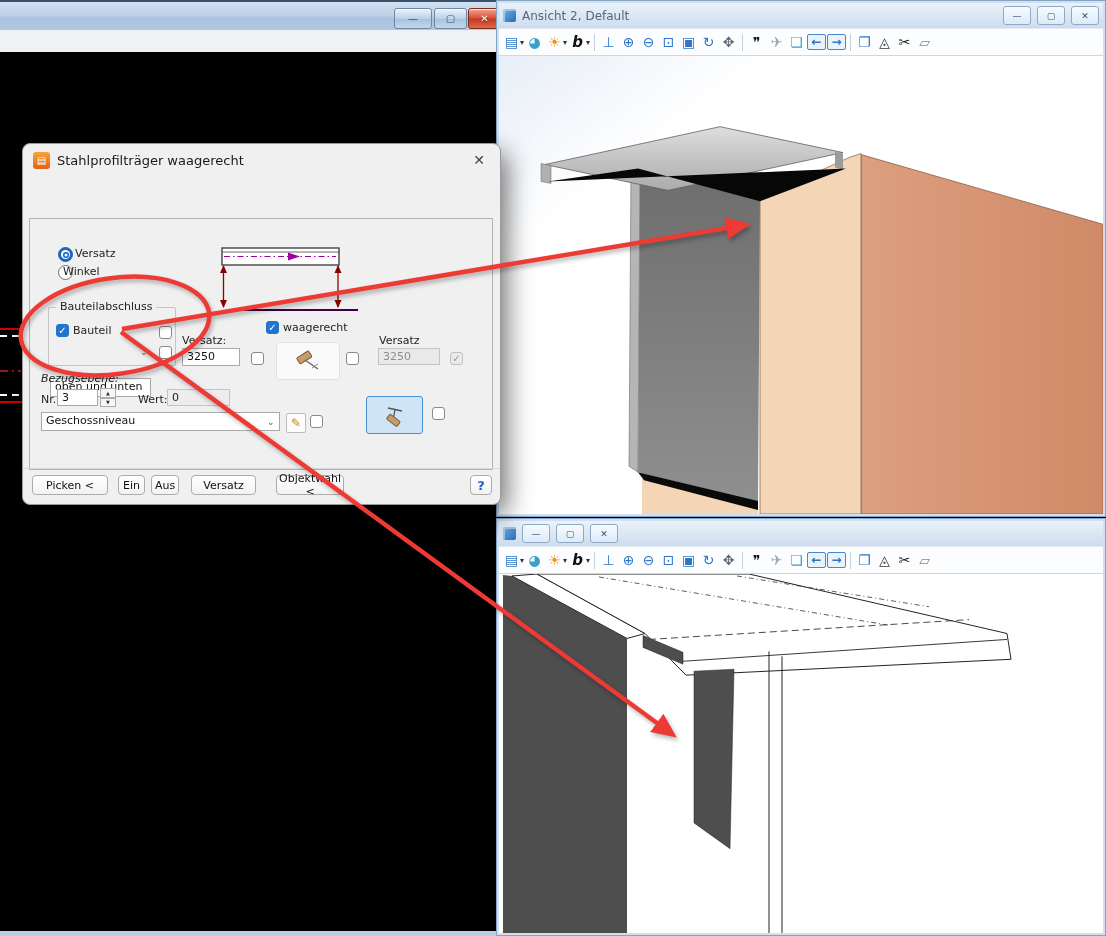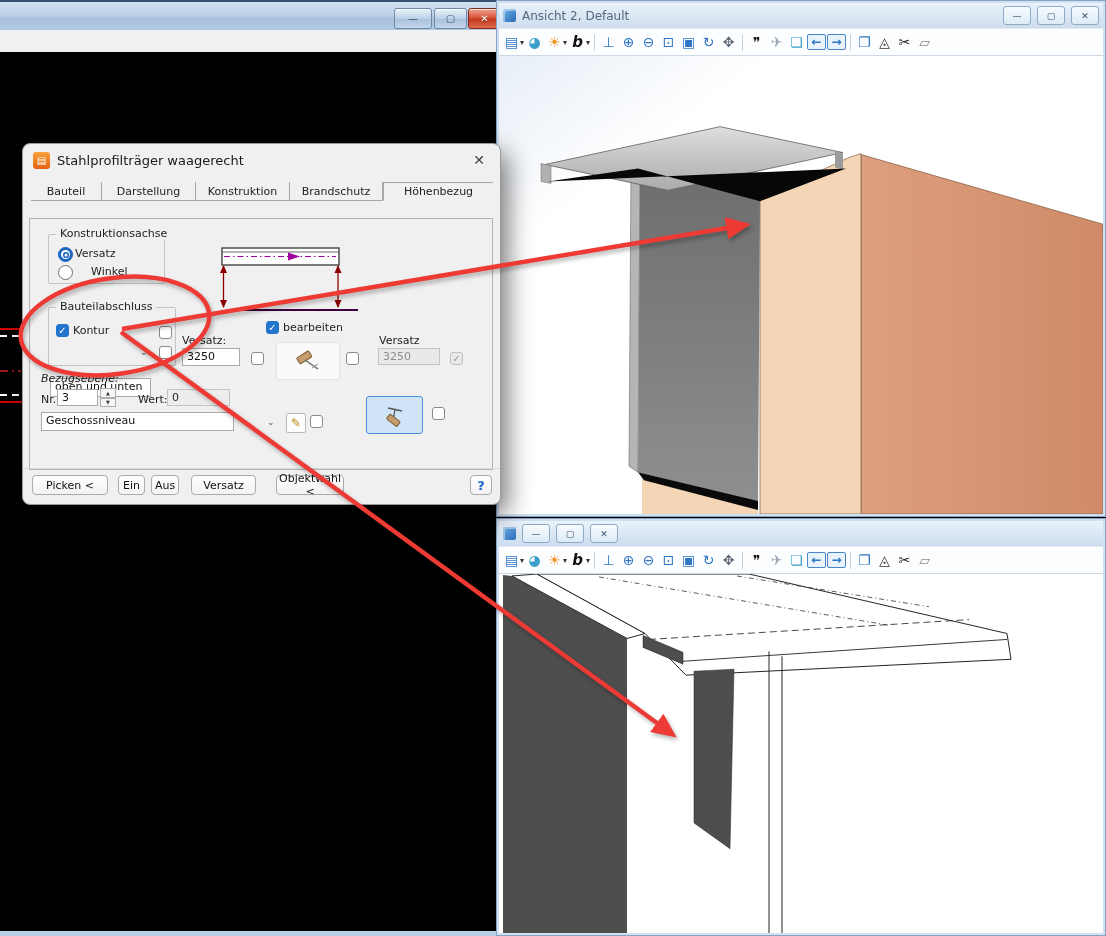--- a/index.html
+++ b/index.html
@@ -242,67 +242,57 @@
     </div>
   </div>
 
   <div id="dialog">
     <div id="dlg-titlebar"></div>
     <div id="dlg-icon">▤</div>
     <div id="dlg-title">Stahlprofilträger waagerecht</div>
     <div id="dlg-close">✕</div>
 
     <div id="dlg-tabs">
-      <div class="tabrow tabrow2">
-          <span class="tab" style="width: 71px;">Bauteil</span>
-          <span class="tab" style="width: 94px;">Darstellung</span>
-          <span class="tab" style="width: 94px;">Konstruktion</span>
-          <span class="tab" style="width: 93px;">Brandschutz</span>
-          <span class="tab active" style="width: 110px;">Höhenbezug</span>
-        </div>
     </div>
 
     <div id="dlg-panel"></div>
 
-    <div class="grp" style="left:25px;top:90px;width:115px;height:48px;">
-      <span class="grp-label">Konstruktionsachse</span>
-    </div>
     <span class="radio checked" style="left:35px;top:103px;">
         <span></span>
       </span>
     <span class="lbl" style="left:52px;top:103px;">Versatz</span>
     <span class="radio unchecked" style="left:35px;top:121px;"><span></span></span>
-    <span class="lbl" style="left:68px;top:121px;">Winkel</span>
+    <span class="lbl" style="left:40px;top:121px;">Winkel</span>
 
     <svg style="position:absolute;left:195px;top:100px;" width="145" height="72" viewBox="0 0 145 72">
       <rect x="4" y="4" width="117" height="17" fill="#fff" stroke="#444" stroke-width="1.4"></rect>
       <line x1="4" y1="8" x2="121" y2="8" stroke="#444" stroke-width="0.8"></line>
       <line x1="6" y1="12.5" x2="118" y2="12.5" stroke="#a000a0" stroke-width="1.2" stroke-dasharray="6 3 1.5 3"></line>
       <polygon points="70,8.5 82,12.5 70,16.5" fill="#a000a0"></polygon>
       <line x1="5.5" y1="22" x2="5.5" y2="63" stroke="#8b0000" stroke-width="1.3"></line>
       <polygon points="5.5,21 2,29 9,29" fill="#8b0000"></polygon>
       <polygon points="5.5,64 2,56 9,56" fill="#8b0000"></polygon>
       <line x1="120" y1="22" x2="120" y2="63" stroke="#8b0000" stroke-width="1.3"></line>
       <polygon points="120,21 116.5,29 123.5,29" fill="#8b0000"></polygon>
       <polygon points="120,64 116.5,56 123.5,56" fill="#8b0000"></polygon>
       <line x1="20" y1="66" x2="140" y2="66" stroke="#3d0040" stroke-width="2.2"></line>
     </svg>
 
     <div class="grp" style="left:25px;top:163px;width:126px;height:57px;">
       <span class="grp-label">Bauteilabschluss</span>
     </div>
     <span class="cb checked" style="left:33px;top:180px;">✓</span>
-    <span class="lbl" style="left:50px;top:180px;">Kontur</span>
+    <span class="lbl" style="left:50px;top:180px;">Bauteil</span>
     <span class="cb unchecked" style="left:136px;top:182px;"></span>
     <div class="inp" style="left:27px;top:198px;width:101px;height:19px;margin-top:36px;">oben und unten</div>
     <span class="combo-arrow" style="left:117px;top:203px;">⌄</span>
     <span class="cb unchecked" style="left:136px;top:202px;"></span>
 
     <span class="cb checked" style="left:243px;top:177px;">✓</span>
-    <span class="lbl" style="left:260px;top:177px;">bearbeiten</span>
+    <span class="lbl" style="left:260px;top:177px;">waagerecht</span>
 
     <span class="lbl" style="left:159px;top:190px;">Versatz:</span>
     <div class="inp" style="left:159px;top:204px;width:58px;height:18px;">3250</div>
     <span class="cb unchecked" style="left:228px;top:208px;"></span>
 
     <div class="toolbtn" style="left:253px;top:198px;width:62px;height:36px;">
       <svg width="32" height="26" viewBox="0 0 32 26">
         <rect x="5" y="6" width="14" height="7" rx="1" transform="rotate(-32 12 9)" fill="#c69c6d" stroke="#7a5c33" stroke-width="1"></rect>
         <line x1="13" y1="12" x2="26" y2="21" stroke="#666" stroke-width="1.4"></line>
         <line x1="20" y1="20" x2="26" y2="16" stroke="#888" stroke-width="1"></line>
@@ -317,21 +307,21 @@
     <span class="lbl" style="left:18px;top:228px;font-style:italic;">Bezugsebene:</span>
     <span class="lbl" style="left:18px;top:249px;">Nr.:</span>
     <div class="inp" style="left:34px;top:245px;width:41px;height:17px;">3</div>
     <div class="spin" style="left:77px;top:244px;">
       <div>▲</div>
       <div>▼</div>
     </div>
     <span class="lbl" style="left:115px;top:249px;">Wert:</span>
     <div class="inp dis2" style="left:144px;top:245px;width:63px;height:17px;">0</div>
 
-    <div class="inp" style="left:18px;top:268px;width:193px;height:19px;">Geschossniveau</div>
+    <div class="inp" style="left:18px;top:268px;width:239px;height:19px;">Geschossniveau</div>
     <span class="combo-arrow" style="left:244px;top:273px;">⌄</span>
     <div class="pencilbtn" style="left:263px;top:269px;">✎</div>
     <span class="cb unchecked" style="left:287px;top:271px;"></span>
 
     <div class="toolbtn active" style="left:343px;top:252px;width:55px;height:36px;">
       <svg width="30" height="26" viewBox="0 0 30 26">
         <line x1="8" y1="6" x2="22" y2="9" stroke="#555" stroke-width="1.3"></line>
         <line x1="15" y1="7.5" x2="13" y2="19" stroke="#555" stroke-width="1.3"></line>
         <rect x="7" y="15" width="13" height="6" rx="1" transform="rotate(38 13 18)" fill="#c69c6d" stroke="#7a5c33" stroke-width="1"></rect>
       </svg>

